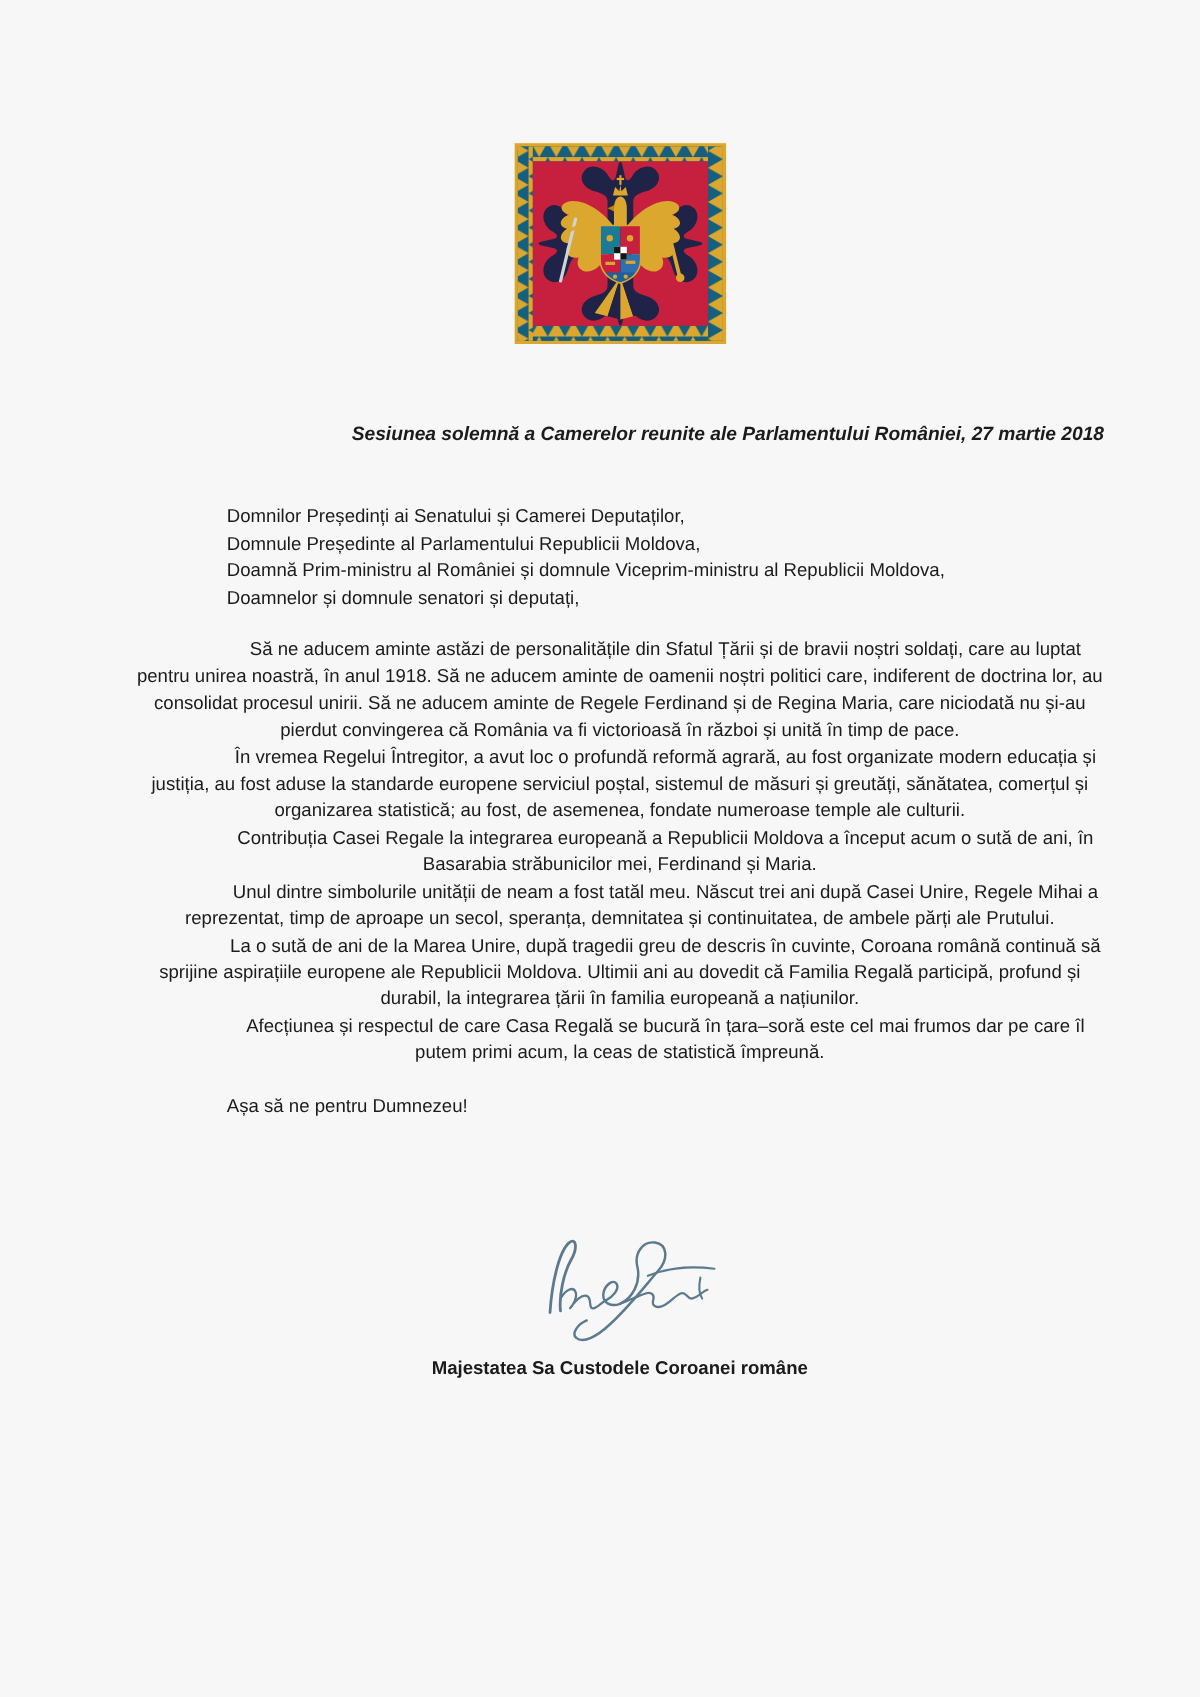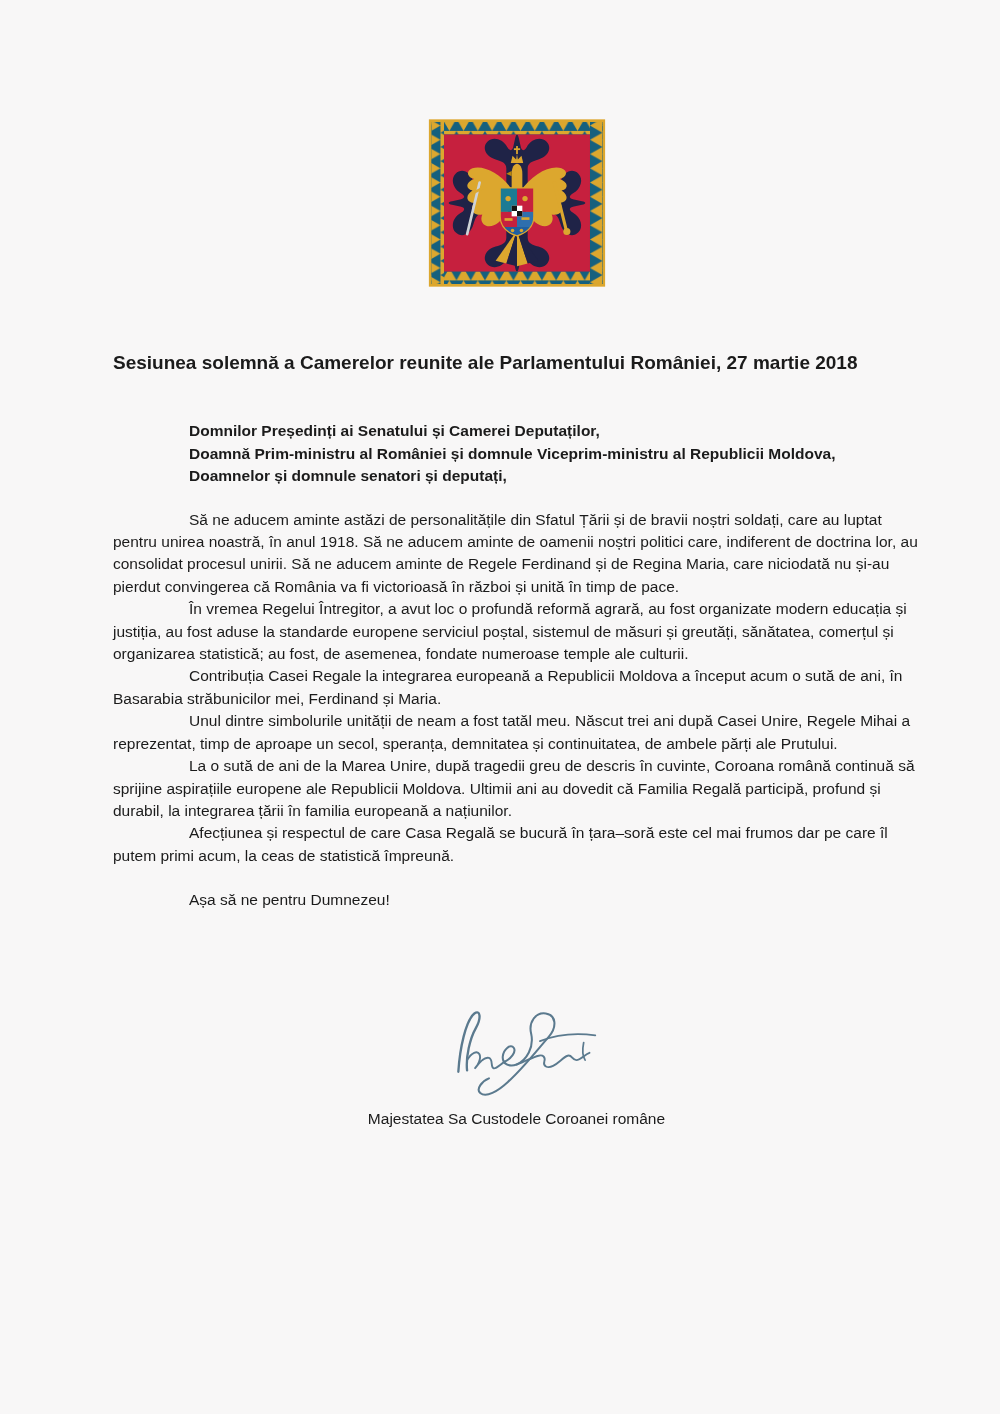--- a/index.html
+++ b/index.html
@@ -12,34 +12,34 @@
     font-size:15.5px;
     line-height:22.4px;
     color:#1b1b1b;
     overflow:hidden;
   }
   .content { position:absolute; left:113px; top:0; width:807px; }
 
   .emblem-wrap { margin:118px 0 0 0; display:flex; justify-content:center; }
   .emblem { width:178px; height:170px; display:block; }
 
-  .doc-title { margin:64px 0 0 0; text-align:left; font-weight:bold; font-size:19px; }
+  .doc-title { margin:64px 0 0 0; text-align:right; font-weight:bold; font-size:16px;font-style:italic; }
 
-  .salutation { margin:46px 0 0 0; padding-left:76px;font-weight:bold; }
+  .salutation { margin:46px 0 0 0; padding-left:76px; }
   .salutation .sal-line { white-space:nowrap; }
 
-  .body-par { margin:0; text-indent:76px; text-align:left; }
+  .body-par { margin:0; text-indent:76px; text-align:center; }
   .first-par { margin-top:21px; }
 
   .invocation { margin:22px 0 0 0; padding-left:76px; }
 
   .signature-wrap { margin:84px 0 0 8px; display:flex; justify-content:center; }
   .signature { width:178px; height:102px; display:block; }
 
-  .signoff { margin:10px 0 0 0; text-align:center; }
+  .signoff { margin:10px 0 0 0; text-align:center;font-weight:bold; }
 </style>
 </head>
 <body>
 
 <div class="page">
   <div class="content">
 
     <div class="emblem-wrap">
       <svg class="emblem" viewBox="0 0 200 190" role="img" aria-label="Stindardul regal al României">
         <defs>
@@ -120,20 +120,21 @@
           <rect x="100" y="104" width="6" height="6" fill="#141414"></rect>
         </g>
         <path d="M 81,78 L 119,78 L 119,110 C 119,122 110,129 100,132 C 90,129 81,122 81,110 Z" fill="none" stroke="#dca72e" stroke-width="1.5"></path>
       </svg>
     </div>
 
     <h1 class="doc-title">Sesiunea solemnă a Camerelor reunite ale Parlamentului României, 27 martie 2018</h1>
 
     <div class="salutation">
       <div class="sal-line">Domnilor Președinți ai Senatului și Camerei Deputaților,</div>
+      <div class="sal-line">Domnule Președinte al Parlamentului Republicii Moldova,</div>
       <div class="sal-line">Doamnă Prim-ministru al României și domnule Viceprim-ministru al Republicii Moldova,</div>
       <div class="sal-line">Doamnelor și domnule senatori și deputați,</div>
     </div>
 
     <p class="body-par first-par">Să ne aducem aminte astăzi de personalitățile din Sfatul Țării și de bravii noștri soldați, care au luptat pentru unirea noastră, în anul 1918. Să ne aducem aminte de oamenii noștri politici care, indiferent de doctrina lor, au consolidat procesul unirii. Să ne aducem aminte de Regele Ferdinand și de Regina Maria, care niciodată nu și-au pierdut convingerea că România va fi victorioasă în război și unită în timp de pace.</p>
     <p class="body-par">În vremea Regelui Întregitor, a avut loc o profundă reformă agrară, au fost organizate modern educația și justiția, au fost aduse la standarde europene serviciul poștal, sistemul de măsuri și greutăți, sănătatea, comerțul și organizarea statistică; au fost, de asemenea, fondate numeroase temple ale culturii.</p>
     <p class="body-par">Contribuția Casei Regale la integrarea europeană a Republicii Moldova a început acum o sută de ani, în Basarabia străbunicilor mei, Ferdinand și Maria.</p>
     <p class="body-par">Unul dintre simbolurile unității de neam a fost tatăl meu. Născut trei ani după Casei Unire, Regele Mihai a reprezentat, timp de aproape un secol, speranța, demnitatea și continuitatea, de ambele părți ale Prutului.</p>
     <p class="body-par">La o sută de ani de la Marea Unire, după tragedii greu de descris în cuvinte, Coroana română continuă să sprijine aspirațiile europene ale Republicii Moldova. Ultimii ani au dovedit că Familia Regală participă, profund și durabil, la integrarea țării în familia europeană a națiunilor.</p>
     <p class="body-par">Afecțiunea și respectul de care Casa Regală se bucură în țara–soră este cel mai frumos dar pe care îl putem primi acum, la ceas de statistică împreună.</p>

